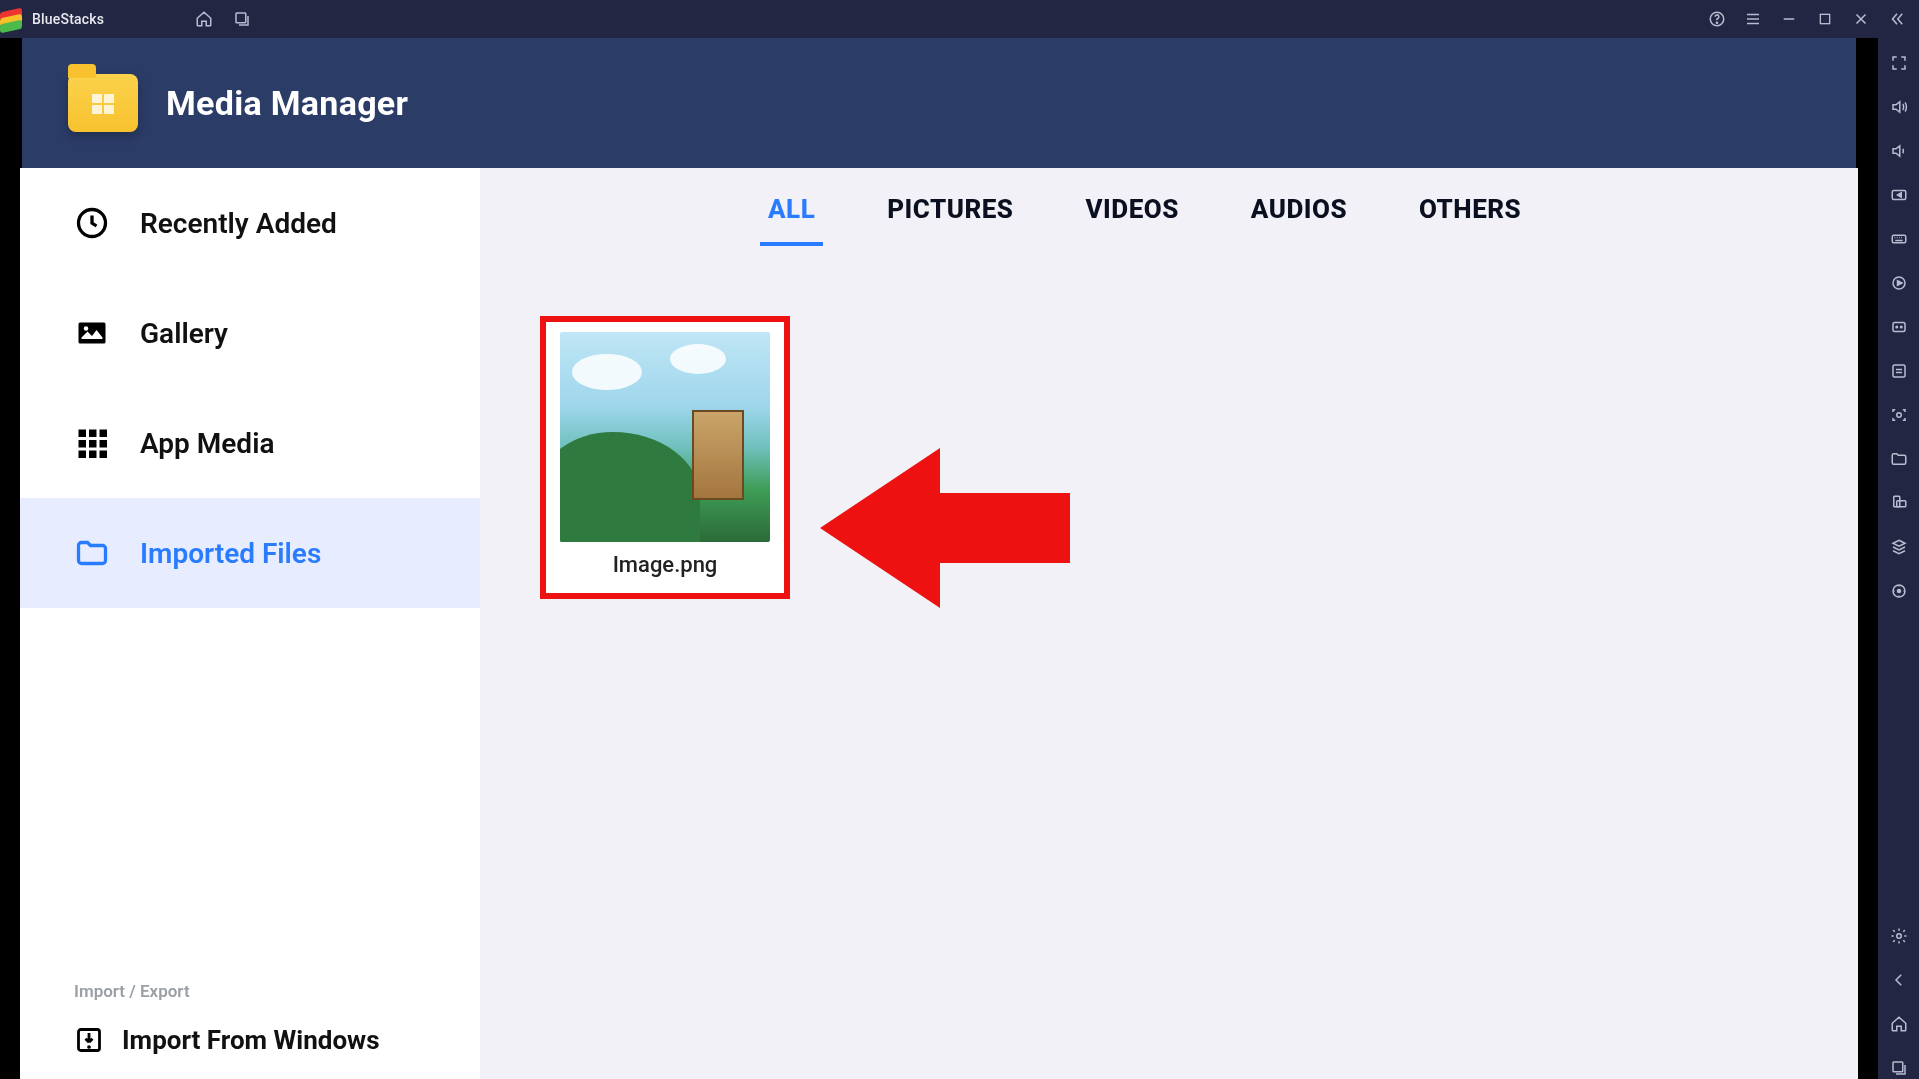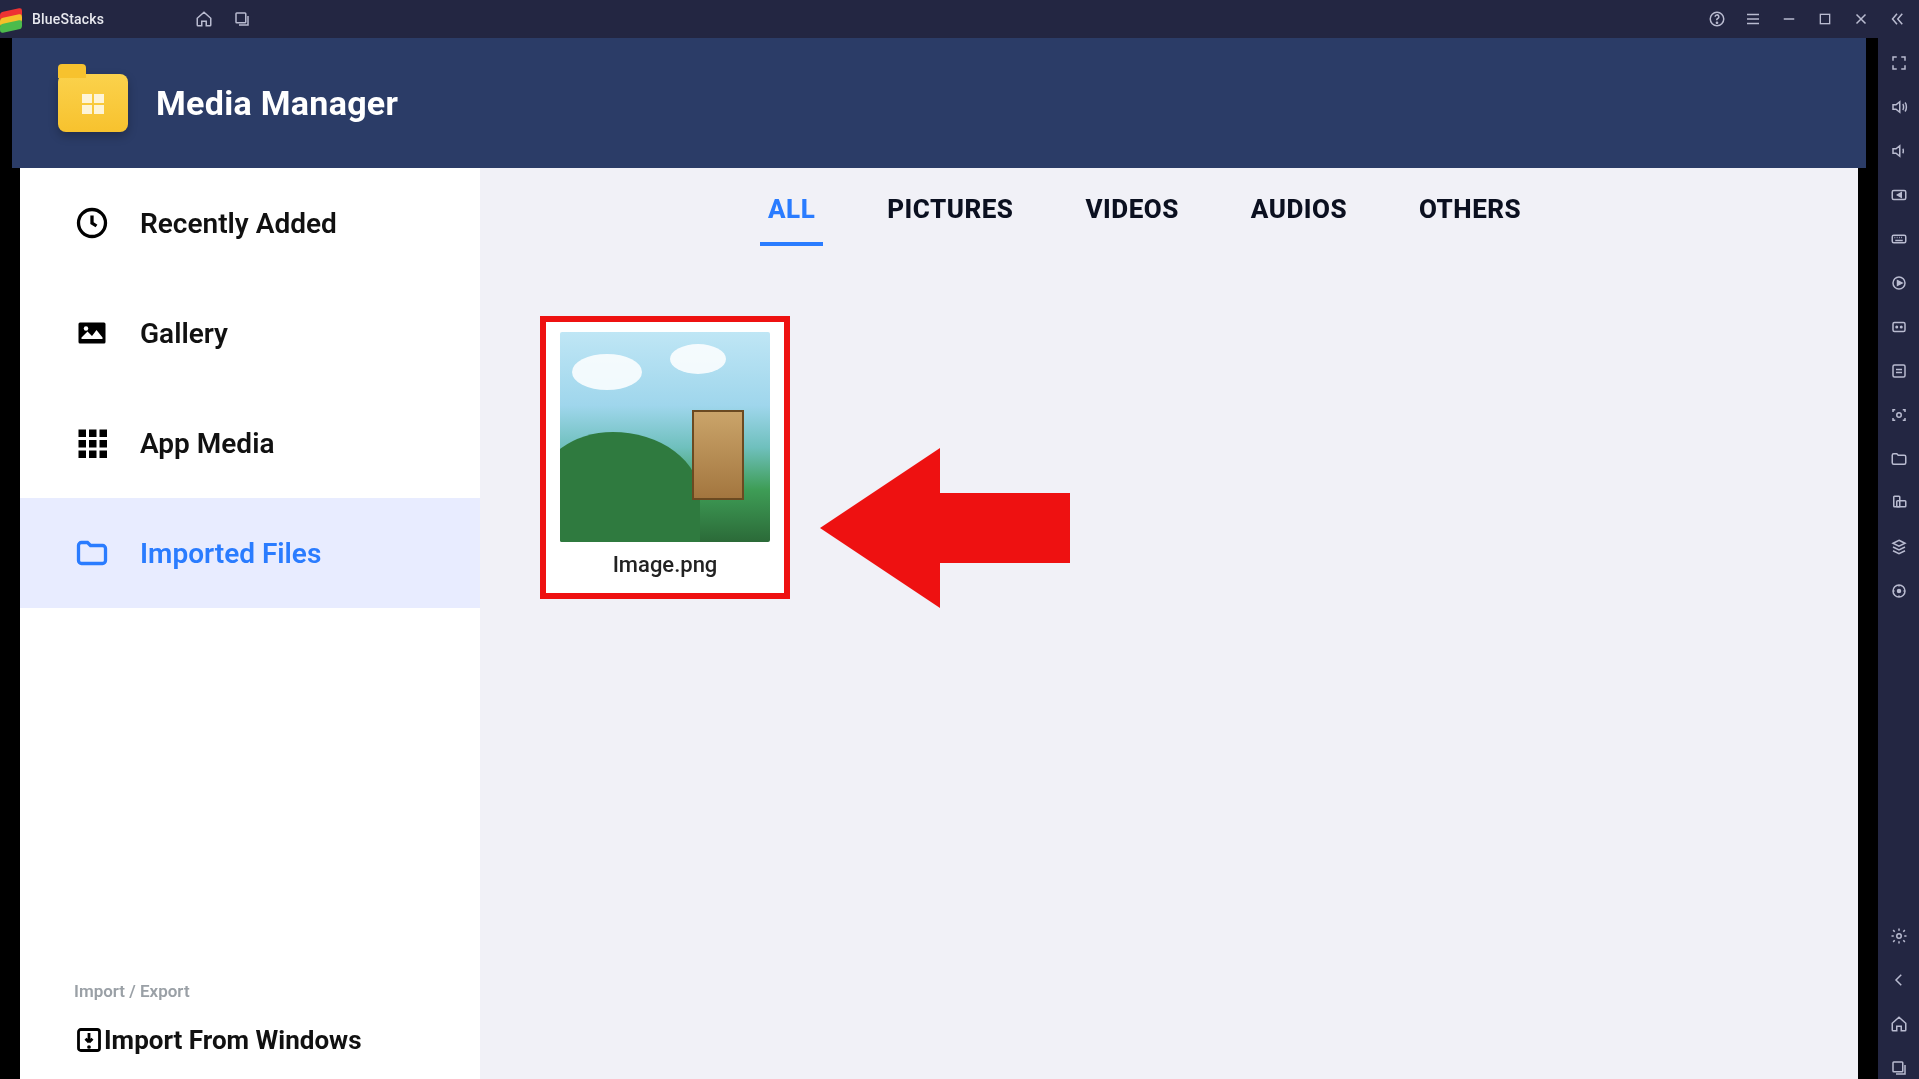--- a/index.html
+++ b/index.html
@@ -15,37 +15,37 @@
   .tb-title { font-weight: 500; letter-spacing: .2px; }
   .tb-mid { display: flex; align-items: center; gap: 18px; margin-left: 90px; color: #b9bbd0; }
   .tb-mid .iconbtn, .tb-right .iconbtn { width: 20px; height: 20px; display: flex; align-items: center; justify-content: center; cursor: pointer; }
   .tb-right { margin-left: auto; display: flex; align-items: center; gap: 16px; padding-right: 12px; color: #b9bbd0; }
   .tb-right .iconbtn svg { display: block; }
 
   .stage { position: relative; height: calc(1079px - 38px); display: flex; }
   .app { position: relative; width: 1878px; height: 100%; background: #000; display: flex; flex-direction: column; }
   .app-inner { position: relative; width: 100%; flex: 1; background: #000; }
 
-  .app-header { height: 130px; background: #2b3c67; display: flex; align-items: center; padding-left: 46px; gap: 28px; margin: 0 12px; }
+  .app-header { height: 130px; background: #2b3c67; display: flex; align-items: center; padding-left: 46px; gap: 28px; margin: 0 22px; }
   .folder-ico { width: 70px; height: 58px; background: linear-gradient(#fbd24c, #f7c22e); border-radius: 8px; position: relative; box-shadow: 0 4px 10px rgba(0,0,0,.25); }
   .folder-ico:before { content: ""; position: absolute; top: -10px; left: 0; width: 28px; height: 14px; background: #f7c22e; border-radius: 4px 4px 0 0; }
   .folder-ico .win { position: absolute; left: 50%; top: 50%; transform: translate(-50%, -45%); width: 22px; height: 20px; display: grid; grid-template-columns: 1fr 1fr; grid-template-rows: 1fr 1fr; gap: 2px; opacity: .8; }
   .folder-ico .win span { background: #fff; }
   .app-title { color: #fff; font-size: 34px; font-weight: 700; letter-spacing: .3px; }
 
   .body { display: flex; height: calc(100% - 130px); margin: 0 20px; }
   .sidebar { width: 460px; background: #fff; display: flex; flex-direction: column; }
   .side-item { display: flex; align-items: center; gap: 30px; height: 110px; padding-left: 54px; font-size: 28px; font-weight: 600; color: #111; cursor: pointer; }
   .side-item.selected { background: #e8ecff; color: #2a7cff; }
   .side-item.selected .side-ico svg * { stroke: #2a7cff; fill: none; }
   .side-ico { width: 36px; height: 36px; display: flex; align-items: center; justify-content: center; }
   .side-ico svg { width: 36px; height: 36px; }
 
   .side-section-label { padding: 18px 0 0 54px; color: #9aa0a6; font-size: 17px; font-weight: 600; }
-  .side-small { display: flex; align-items: center; height: 78px; padding-left: 54px; font-size: 26px; font-weight: 700; color: #111; cursor: pointer; }
+  .side-small { display: flex; align-items: center; gap: 18px; height: 78px; padding-left: 54px; font-size: 26px; font-weight: 700; color: #111; cursor: pointer; }
   .side-small .sm-ico { width: 30px; height: 30px; display: flex; align-items: center; justify-content: center; }
 
   .content { flex: 1; background: #f1f1f7; display: flex; flex-direction: column; }
   .tabs { display: flex; gap: 56px; padding: 16px 0 0 280px; align-items: flex-end; }
   .tab { font-size: 26px; font-weight: 800; color: #0b1020; padding: 10px 8px 18px 8px; cursor: pointer; border-bottom: 4px solid transparent; letter-spacing: .5px; }
   .tab.active { color: #2a7cff; border-bottom-color: #2a7cff; }
 
   .grid { padding: 70px 0 0 60px; display: flex; gap: 30px; flex-wrap: wrap; }
   .file-card { width: 250px; padding: 10px; border: 6px solid #e11; background: #fff; display: flex; flex-direction: column; align-items: center; gap: 10px; }
   .thumb { width: 210px; height: 210px; border-radius: 2px; background: linear-gradient(#bfe6f5 0%, #9fd6ec 35%, #6fc0bd 55%, #3e9d56 75%, #2b6a38 100%); position: relative; overflow: hidden; }

